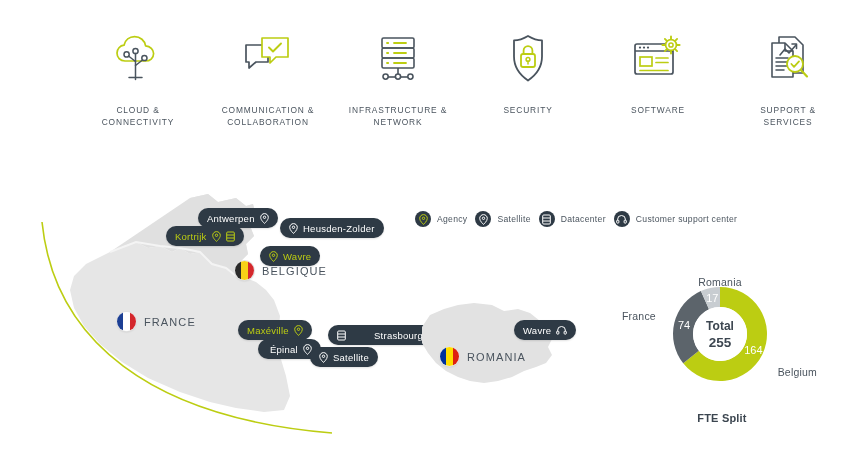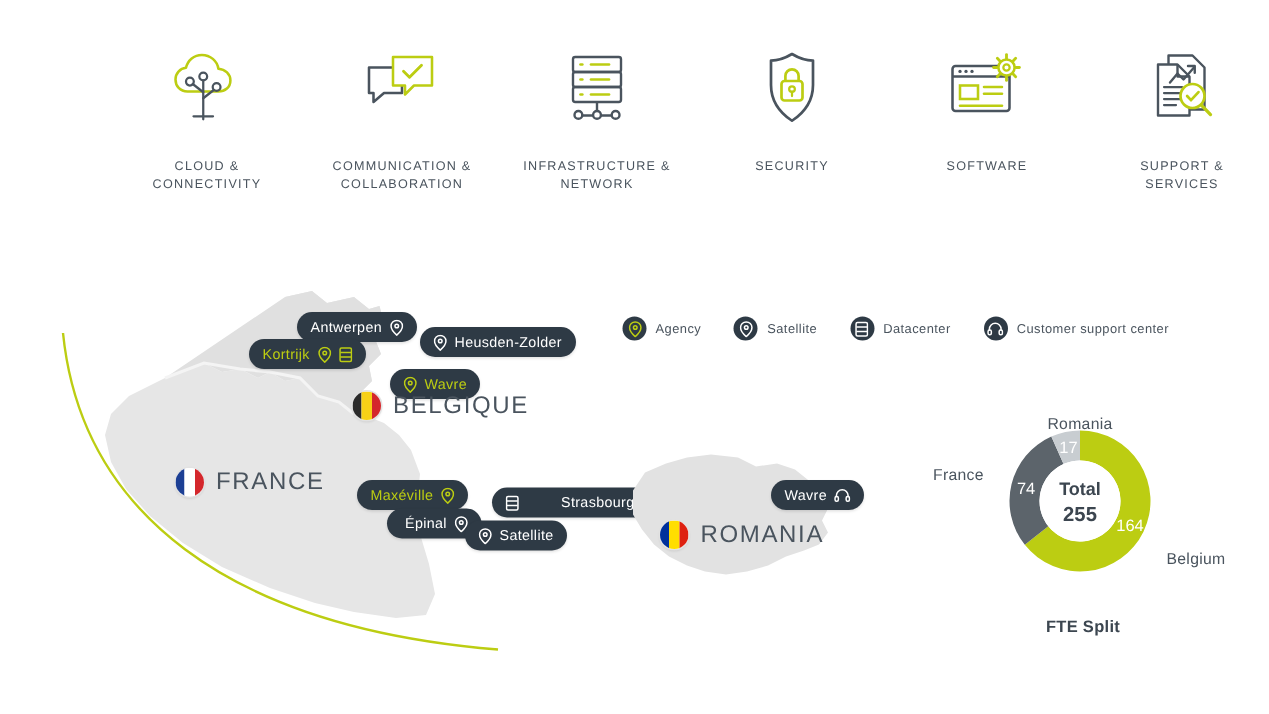--- a/index.html
+++ b/index.html
@@ -55,27 +55,27 @@
     position:absolute;display:flex;align-items:center;gap:8px;
   }
   .flag{
     width:19px;height:19px;border-radius:50%;
     overflow:hidden;display:flex;
     box-shadow:0 0 0 1px #e2e2e2, 0 1px 2px rgba(0,0,0,.18);
     background:#fff;
   }
   .flag i{display:block;flex:1;height:100%;}
   .country .nm{
-    font-size:16px;letter-spacing:1.1px;color:#4a545e;text-transform:uppercase;
+    font-size:11px;letter-spacing:1.1px;color:#4a545e;text-transform:uppercase;
   }
 
   
   .legend{
     position:absolute;left:415px;top:211px;
-    display:flex;align-items:flex-start;gap:22px;
+    display:flex;align-items:flex-start;gap:8px;
   }
   .leg{display:flex;align-items:center;gap:6px;}
   .leg .dot{
     width:16px;height:16px;border-radius:50%;
     background:#2e3a45;display:flex;align-items:center;justify-content:center;
   }
   .leg .lb{font-size:8.6px;letter-spacing:.3px;color:#4a545e;}
 
   
   .donut-wrap{position:absolute;left:612px;top:272px;width:220px;height:165px;}

